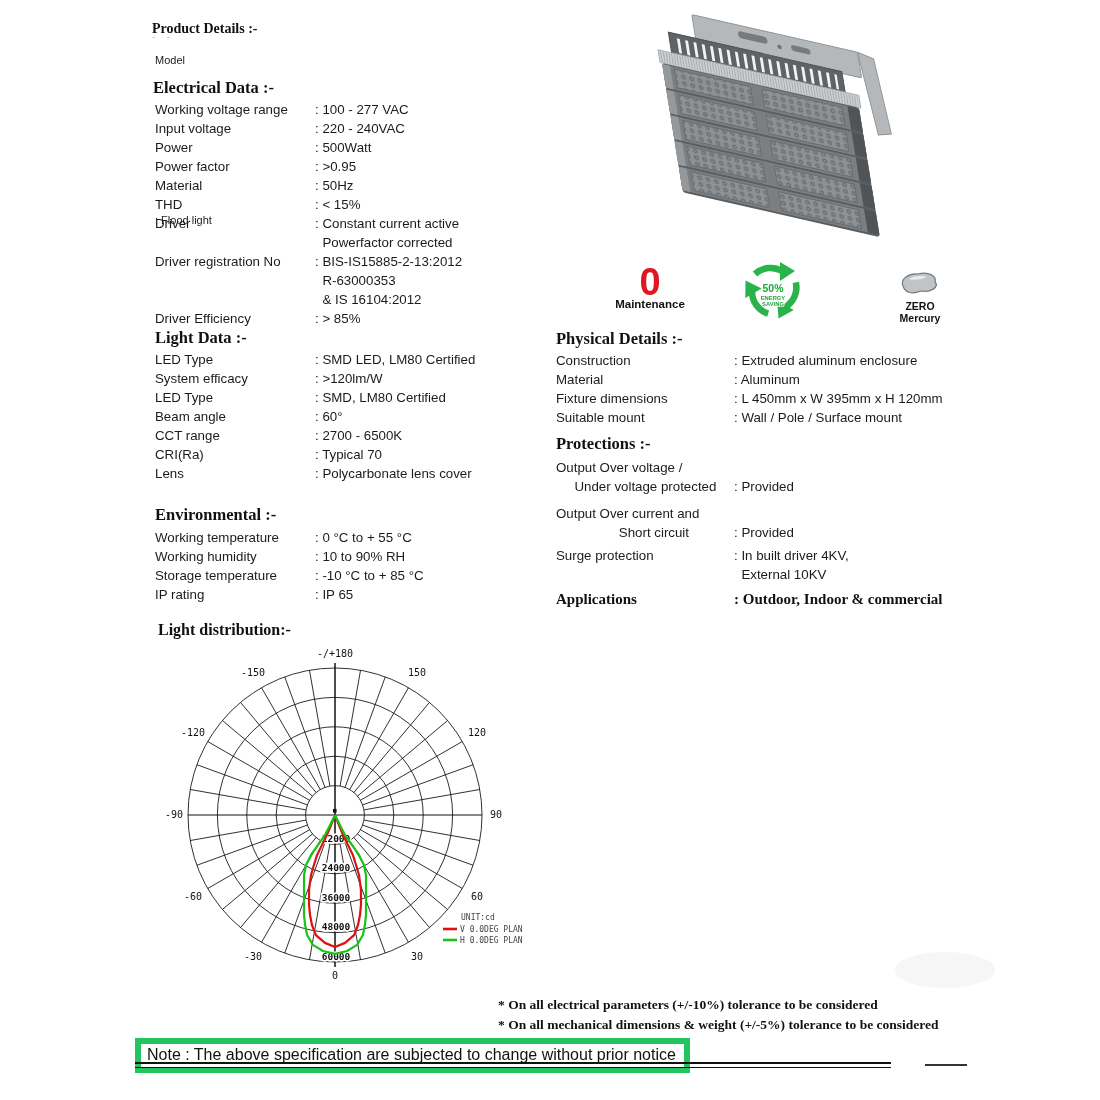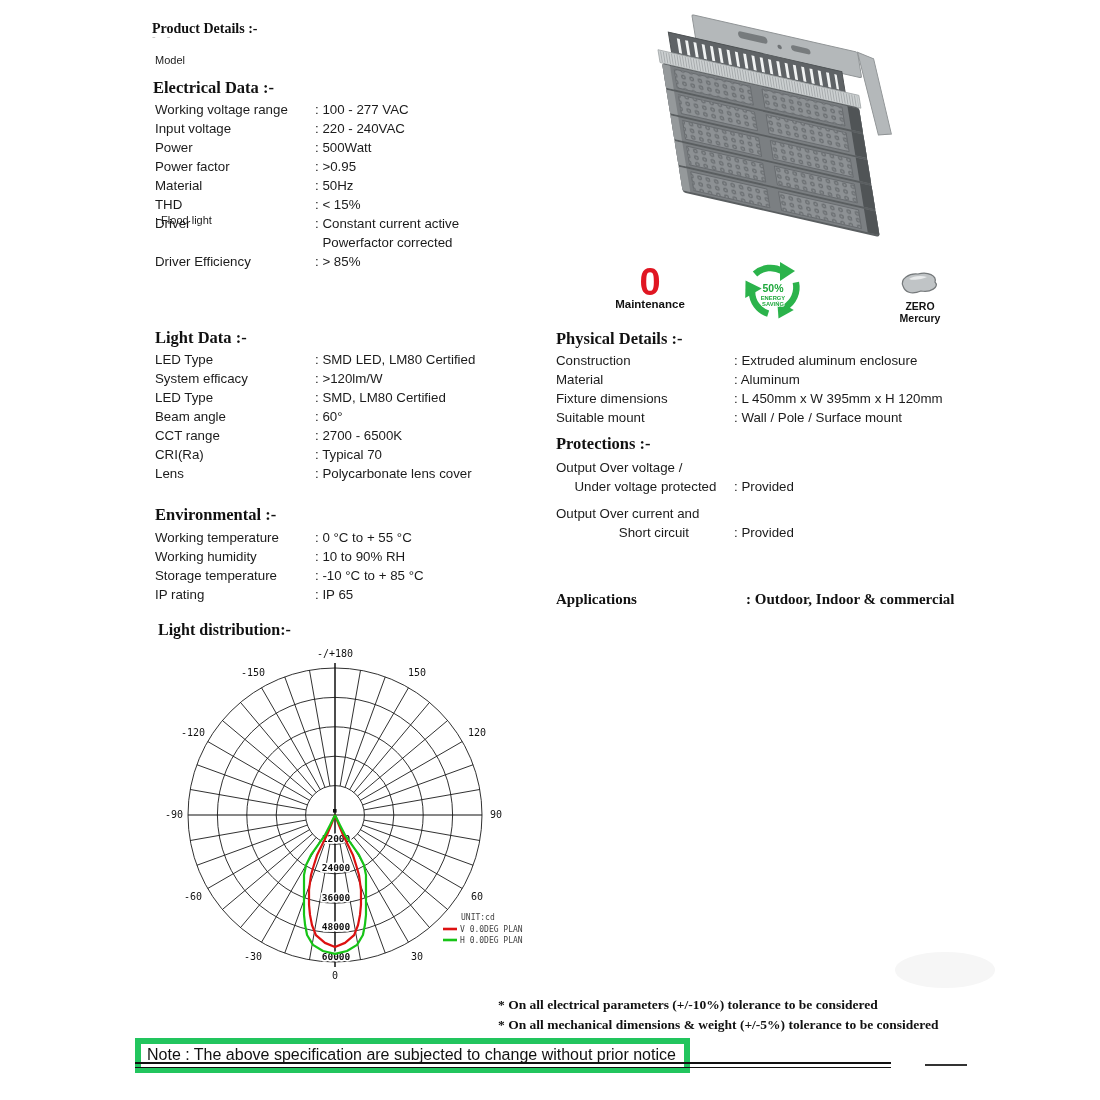--- a/index.html
+++ b/index.html
@@ -14,21 +14,21 @@
     font-size:16.5px; color:#111;
   }
   .kv { display:flex; font-size:13.3px; line-height:19px; }
   .kv .k { flex:0 0 160px; }
   .rcol .kv .k { flex:0 0 178px; }
   .kv .v { white-space:pre-line; }
   .kv.model { font-size:11px;flex-direction:column; }
   .kv.bottom-align .v { align-self:flex-end; }
   .bigkv {
     display:flex; font-family:"Liberation Serif", serif; font-weight:700;
-    font-size:15px; line-height:19px; color:#111;gap:12px;
+    font-size:15px; line-height:19px; color:#111;
   }
   .bigkv .k { flex:0 0 178px; }
   .faint { color:#c4c4c4; font-size:11px; letter-spacing:4px; }
   .footnote {
     font-family:"Liberation Serif", serif; font-weight:700; font-size:13.5px;
     color:#111; white-space:nowrap;
   }
   .note-box {
     border:6px solid #22c55e; font-size:16px; padding:2px 8px 3px 6px;
     white-space:nowrap; color:#111; box-shadow:0 0 0 1px #fff, 1px 1px 0 #555;
@@ -87,20 +87,26 @@
     <div class="kv">
         <span class="k">THD</span>
         <span class="v">: &lt; 15%</span>
       </div>
     <div class="kv">
         <span class="k">Driver</span>
         <span class="v">: Constant current active
 &nbsp;&nbsp;Powerfactor corrected</span>
       </div>
     <div class="kv">
+        <span class="k">Driver registration No</span>
+        <span class="v">: BIS-IS15885-2-13:2012
+&nbsp;&nbsp;R-63000353
+&nbsp;&nbsp;&amp; IS 16104:2012</span>
+      </div>
+    <div class="kv">
         <span class="k">Driver Efficiency</span>
         <span class="v">: &gt; 85%</span>
       </div>
   </div>
 
   <div class="abs h-serif" style="left:155px; top:328px;">Light Data :-</div>
   <div class="abs" style="left:155px; top:350px; width:400px;">
     <div class="kv">
         <span class="k">LED Type</span>
         <span class="v">: SMD LED, LM80 Certified</span>
@@ -175,20 +181,25 @@
   <div class="abs rcol" style="left:556px; top:458px; width:430px;">
     <div class="kv bottom-align">
         <span class="k">Output Over voltage /
 &nbsp;&nbsp;&nbsp;&nbsp;&nbsp;Under voltage protected</span>
         <span class="v">: Provided</span>
       </div>
     <div class="kv bottom-align" style="margin-top:8px;">
         <span class="k">Output Over current and
 &nbsp;&nbsp;&nbsp;&nbsp;&nbsp;&nbsp;&nbsp;&nbsp;&nbsp;&nbsp;&nbsp;&nbsp;&nbsp;&nbsp;&nbsp;&nbsp;&nbsp;Short circuit</span>
         <span class="v">: Provided</span>
+      </div>
+    <div class="kv" style="margin-top:4px;">
+        <span class="k">Surge protection</span>
+        <span class="v">: In built driver 4KV,
+&nbsp;&nbsp;External 10KV</span>
       </div>
   </div>
 
   <div class="abs bigkv" style="left:556px; top:590px; width:440px;">
     <span class="k">Applications</span>
     <span class="v">: Outdoor, Indoor &amp; commercial</span>
   </div>
 
   <svg class="abs" style="left:626px; top:12px;" width="360" height="246" viewBox="0 0 360 246">
     <defs>

